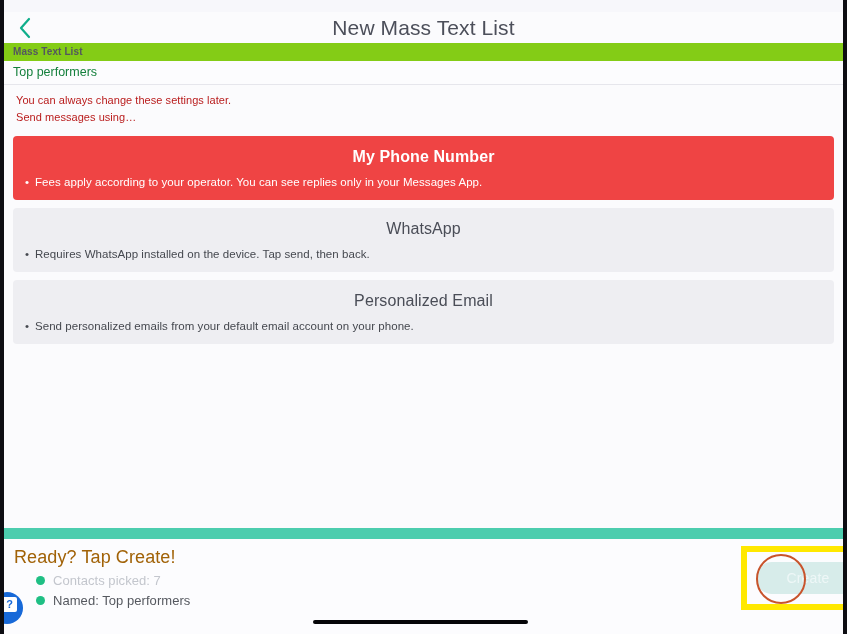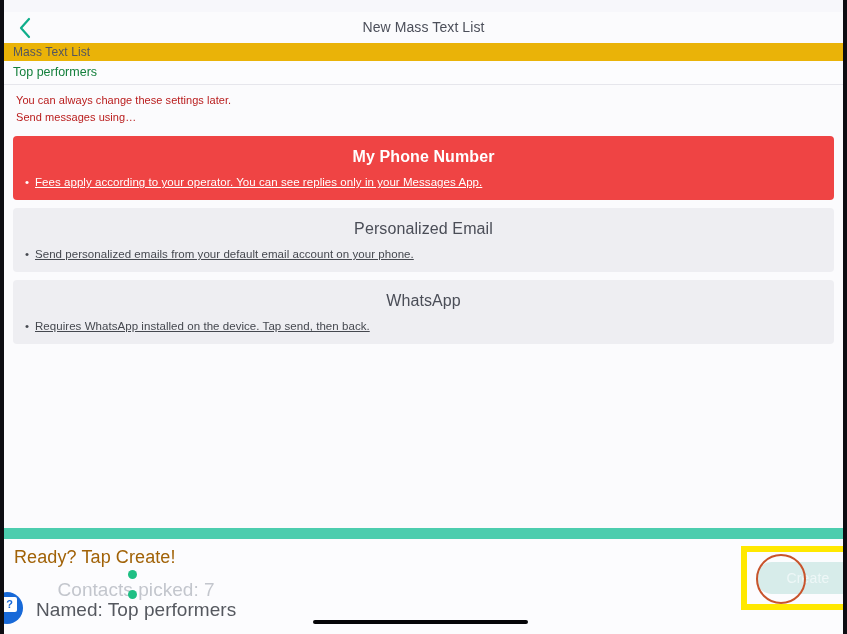--- a/index.html
+++ b/index.html
@@ -72,39 +72,40 @@
     cursor: pointer;
   }
   .nav-back svg { display: block; }
   .nav-title {
     position: absolute;
     left: 0; top: 0;
     width: 839px;
     height: 31px;
     line-height: 31px;
     text-align: center;
-    font-size: 14px;
+    font-size: 21px;
     color: #4c4f5a;
     letter-spacing: 0.1px;
   }
 
   
   .field-group {
     position: absolute;
     top: 43px; left: 4px;
     width: 839px;
   }
   .field-label {
     height: 18px;
     line-height: 18px;
     padding: 0 0 0 9px;
-    font-size: 12px;
+    font-size: 10px;
     color: #53565f;
-    background: #eab308;
+    background: #84cc16;
     letter-spacing: 0.1px;
+    font-weight: bold;
   }
   .field-value {
     height: 23px;
     line-height: 23px;
     padding: 0 0 0 9px;
     font-size: 12.5px;
     color: #15803d;
     background: #fcfcfe;
     border-bottom: 1px solid #e6e6ec;
   }
@@ -157,21 +158,20 @@
     font-weight: bold;
   }
   .card-desc {
     position: absolute;
     top: 38px; left: 24px;
     right: 22px;
     font-size: 11.5px;
     line-height: 16px;
     color: #45484f;
     letter-spacing: 0.05px;
-    text-decoration: underline;
   }
   .card.selected .card-desc {
     color: #ffffff;
   }
   .card-desc .dot {
     display: inline-block;
     width: 10px;
     margin-left: -12px;
     text-align: left;
   }
@@ -207,23 +207,22 @@
   }
   .footer-list {
     position: absolute;
     left: 32px;
     top: 31px;
   }
   .footer-item {
     display: flex;
     align-items: center;
     height: 20px;
-    font-size: 19px;
+    font-size: 13px;
     letter-spacing: 0.05px;
-    flex-direction: column;
   }
   .footer-item .bullet {
     width: 9px;
     height: 9px;
     border-radius: 50%;
     background: #1fbf84;
     margin-right: 8px;
     flex: 0 0 auto;
   }
   .footer-item.dim .item-text  { color: #c3c6cd; }
@@ -359,30 +358,30 @@
 
     <div class="card selected">
       <div class="card-title">My Phone Number</div>
       <div class="card-desc">
         <span class="dot">•</span><span>Fees apply according to your operator. You can see replies only in your Messages App.</span>
       </div>
     </div>
 
 
     <div class="card">
+      <div class="card-title">WhatsApp</div>
+      <div class="card-desc">
+        <span class="dot">•</span><span>Requires WhatsApp installed on the device. Tap send, then back.</span>
+      </div>
+    </div>
+
+    <div class="card">
       <div class="card-title">Personalized Email</div>
       <div class="card-desc">
         <span class="dot">•</span><span>Send personalized emails from your default email account on your phone.</span>
-      </div>
-    </div>
-
-    <div class="card">
-      <div class="card-title">WhatsApp</div>
-      <div class="card-desc">
-        <span class="dot">•</span><span>Requires WhatsApp installed on the device. Tap send, then back.</span>
       </div>
     </div>
 
   </div>
 
   <div class="mint-bar"></div>
 
   <div class="footer">
     <div class="footer-heading">Ready? Tap Create!</div>
     <div class="footer-list">

